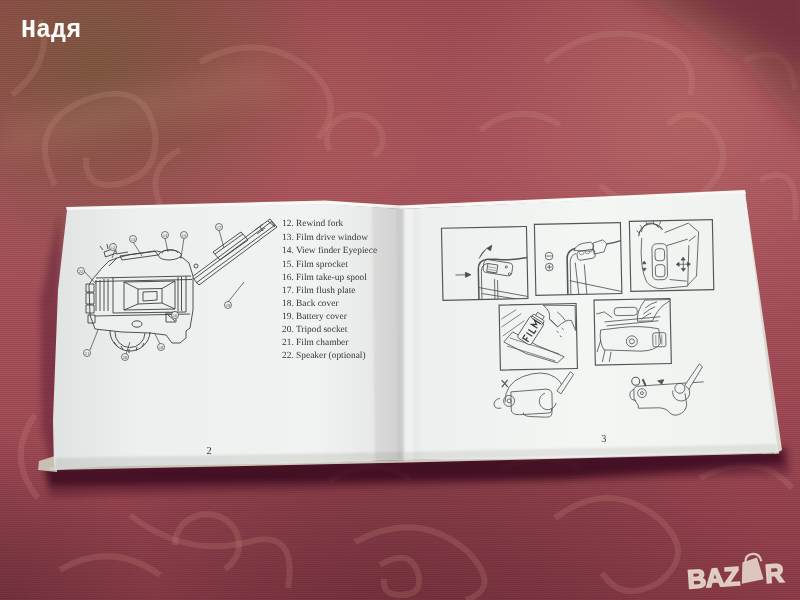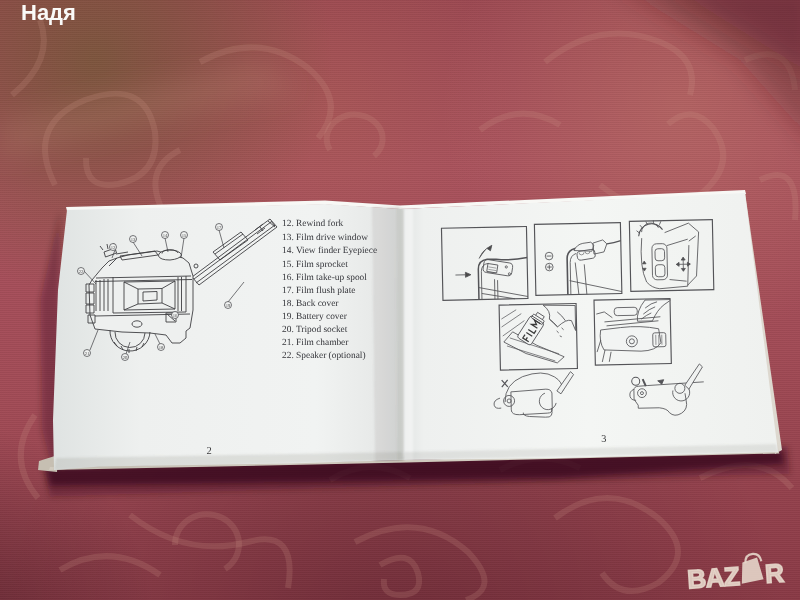--- a/index.html
+++ b/index.html
@@ -299,14 +299,14 @@
 </g>
 
 <g transform="rotate(-4 737 572)" fill="#e6d6ca" fill-opacity=".9" stroke="none">
 <text x="687" y="585" font-family="Liberation Sans, sans-serif" font-size="26" font-weight="bold" letter-spacing="-.5" stroke="#e6d6ca" stroke-opacity=".9" stroke-width="1.6">BAZ</text>
 <path d="M743,563 l15,-4 5,22 -22,3 Z"></path>
 <path d="M746,564 q0,-9 8,-9 q7,0 8,8" fill="none" stroke="#e6d6ca" stroke-width="2.2" stroke-opacity=".9"></path>
 <text x="765" y="585" font-family="Liberation Sans, sans-serif" font-size="26" font-weight="bold" stroke="#e6d6ca" stroke-opacity=".9" stroke-width="1.6">R</text>
 </g>
 </svg>
 
-<div style="position:absolute;left:21px;top:0;color:#fafaf8;font-size:22px;font-weight:600;">Надя</div>
+<div style="position:absolute;left:21px;top:16px;color:#fafaf8;font-size:25px;font-weight:600;font-family:Liberation Mono, monospace;">Надя</div>
 </div>
 
 </body></html>

